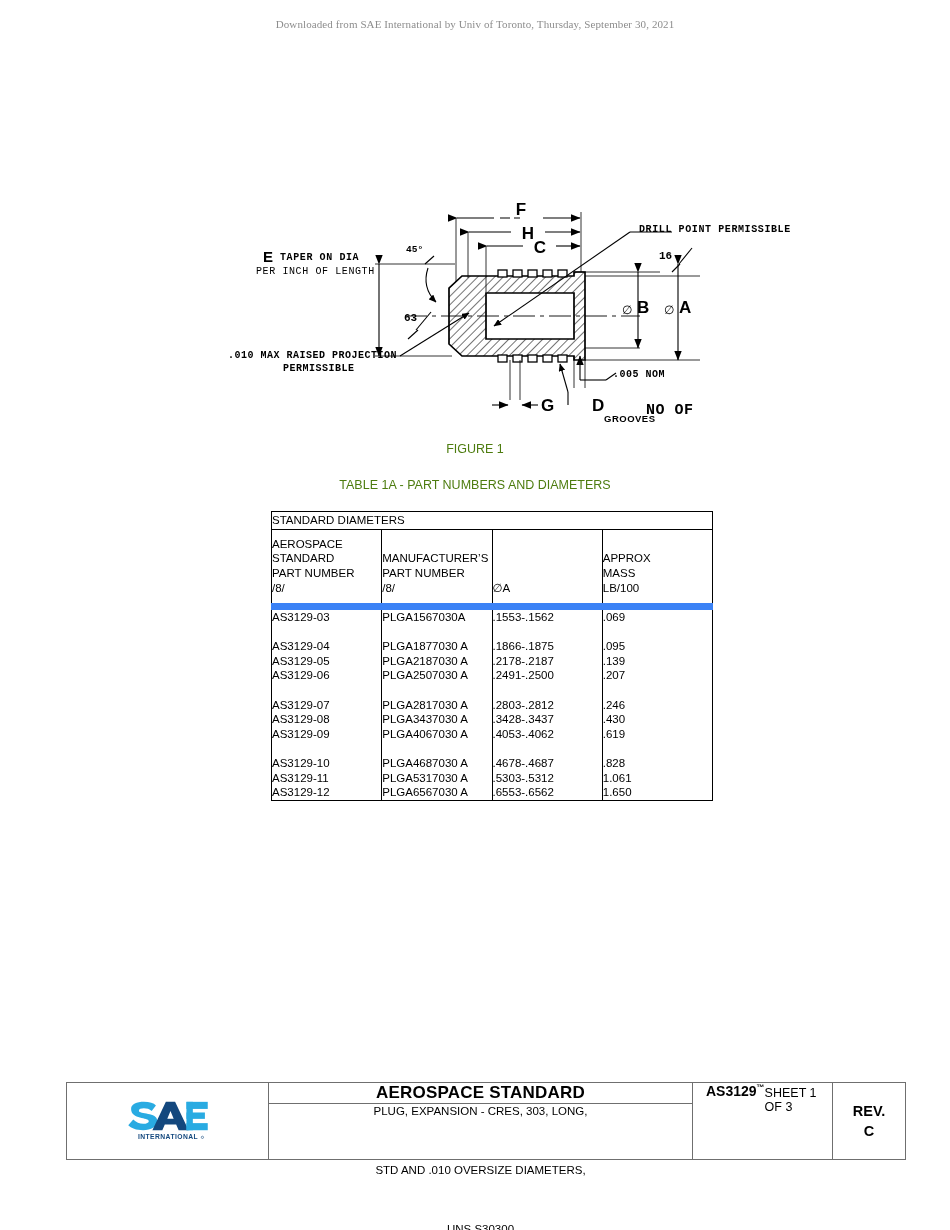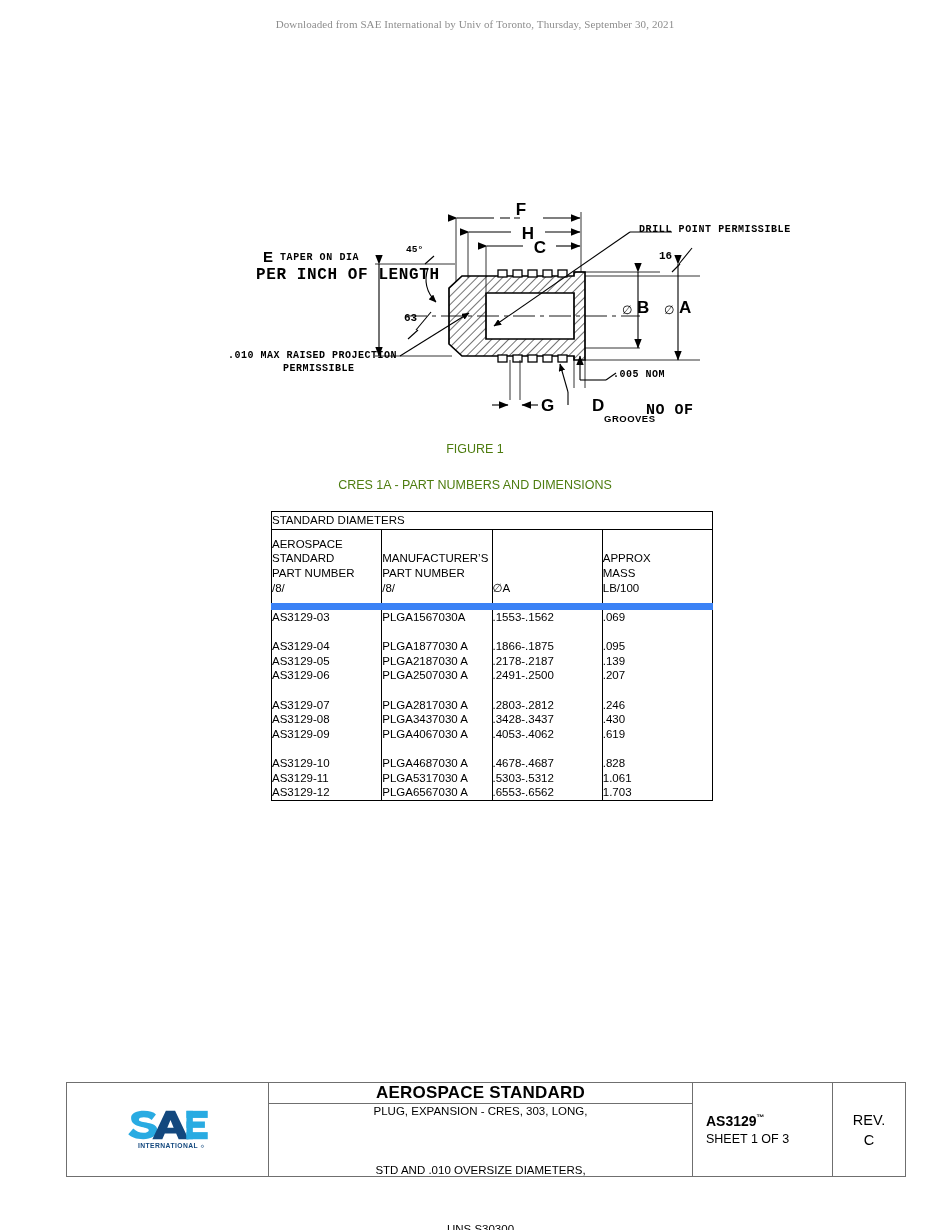--- a/index.html
+++ b/index.html
@@ -90,21 +90,21 @@
   .col-b { width: 123px; }
   .col-c { width: 82px; }
   .col-d { width: 104px; }
 
   
   .footer {
     position: absolute;
     left: 66px;
     top: 1082px;
     width: 840px;
-    height: 95px;
+    height: 78px;
     border: 1px solid #6f6f6f;
     box-sizing: border-box;
     display: flex;
   }
   .f-logo {
     width: 202px;
     border-right: 1px solid #6f6f6f;
     box-sizing: border-box;
     display: flex;
     align-items: center;
@@ -136,35 +136,35 @@
     justify-content: flex-end;
     font-size: 11.5px;
     line-height: 14px;
     gap: 45px;
   }
   .f-doc {
     width: 140px;
     border-right: 1px solid #6f6f6f;
     box-sizing: border-box;
     display: flex;
-    flex-direction: column;
+    flex-direction: row;
     justify-content: center;
     padding-left: 13px;
   }
   .f-doc .docnum { font-size: 14px; font-weight: bold; }
   .f-doc .docnum sup { font-size: 8px; font-weight: bold; vertical-align: super; }
   .f-doc .sheet { font-size: 12.5px; margin-top: 3px; }
   .f-rev {
     width: 72px;
     display: flex;
     flex-direction: column;
     align-items: center;
     justify-content: center;
     font-size: 14.5px;
-    font-weight: normal;
+    font-weight: bold;
     line-height: 20px;
   }
 
   .sae-logo { width: 86px; height: 44px; }
 </style>
 </head>
 <body>
 
 <div class="dl-header">Downloaded from SAE International by Univ of Toronto, Thursday, September 30, 2021</div>
 
@@ -297,21 +297,21 @@
   </g>
 
   <g stroke="#000" stroke-width="1.1" fill="none">
     <line x1="568" y1="245" x2="568" y2="232"></line>
     <line x1="568" y1="232" x2="560" y2="204" marker-end="url(#ahs)"></line>
   </g>
 </svg>
 
   <div style="position:absolute;left:263px;top:88px;font-family:'Liberation Sans',sans-serif;font-size:15px;font-weight:bold;">E</div>
   <div style="position:absolute;left:280px;top:92px;font-family:'Liberation Mono',monospace;font-size:10px;font-weight:bold;letter-spacing:0.6px;white-space:nowrap;">TAPER ON DIA</div>
-  <div style="position:absolute;left:256px;top:106px;font-family:'Liberation Mono',monospace;font-size:16px;font-weight:bold;letter-spacing:0.6px;white-space:nowrap;">PER INCH OF LENGTH</div>
+  <div style="position:absolute;left:256px;top:106px;font-family:'Liberation Mono',monospace;font-size:10px;font-weight:normal;letter-spacing:0.6px;white-space:nowrap;">PER INCH OF LENGTH</div>
 
   <div style="position:absolute;left:406px;top:84px;font-family:'Liberation Mono',monospace;font-size:9.5px;font-weight:bold;">45°</div>
 
   <div style="position:absolute;left:404px;top:152px;font-family:'Liberation Mono',monospace;font-size:11px;font-weight:bold;">63</div>
 
   <div style="position:absolute;left:659px;top:90px;font-family:'Liberation Mono',monospace;font-size:11px;font-weight:bold;">16</div>
 
   <div style="position:absolute;left:639px;top:64px;font-family:'Liberation Mono',monospace;font-size:10px;font-weight:bold;letter-spacing:0.6px;white-space:nowrap;">DRILL POINT PERMISSIBLE</div>
 
   <div style="position:absolute;left:228px;top:190px;font-family:'Liberation Mono',monospace;font-size:10px;font-weight:bold;letter-spacing:0.5px;white-space:nowrap;">.010 MAX RAISED PROJECTION</div>
@@ -327,21 +327,21 @@
 
   <div style="position:absolute;left:541px;top:236px;font-family:'Liberation Sans',sans-serif;font-size:17px;font-weight:bold;">G</div>
 
   <div style="position:absolute;left:592px;top:236px;font-family:'Liberation Sans',sans-serif;font-size:17px;font-weight:bold;">D</div>
   <div style="position:absolute;left:646px;top:242px;font-family:'Liberation Mono',monospace;font-size:15px;font-weight:bold;letter-spacing:0.5px;white-space:nowrap;">NO OF</div>
   <div style="position:absolute;left:604px;top:253px;font-family:Liberation Sans, sans-serif;font-size:9.5px;font-weight:bold;letter-spacing:0.5px;white-space:nowrap;">GROOVES</div>
 </div>
 
 <div class="caption caption-fig">FIGURE 1</div>
 
-<div class="caption caption-tab">CRES 1A - PART NUMBERS AND DIMENSIONS</div>
+<div class="caption caption-tab">TABLE 1A - PART NUMBERS AND DIAMETERS</div>
 
 <div class="tbl-wrap">
   <table class="dims">
     <tbody>
       <tr>
         <td class="banner" colspan="4">STANDARD DIAMETERS</td>
       </tr>
       <tr>
         <td class="hdr col-a">
           <span class="lines">AEROSPACE</span>
@@ -438,21 +438,21 @@
         <tr>
           <td class="cell col-a">AS3129-11</td>
           <td class="cell col-b">PLGA5317030 A</td>
           <td class="cell col-c">.5303-.5312</td>
           <td class="cell col-d">1.061</td>
         </tr>
         <tr class="lastrow">
           <td class="cell col-a">AS3129-12</td>
           <td class="cell col-b">PLGA6567030 A</td>
           <td class="cell col-c">.6553-.6562</td>
-          <td class="cell col-d">1.703</td>
+          <td class="cell col-d">1.650</td>
         </tr>
       </tbody>
   </table>
 </div>
 
 <div class="footer">
 
   <div class="f-logo">
     <svg class="sae-logo" viewBox="0 0 120 62" xmlns="http://www.w3.org/2000/svg">
 

